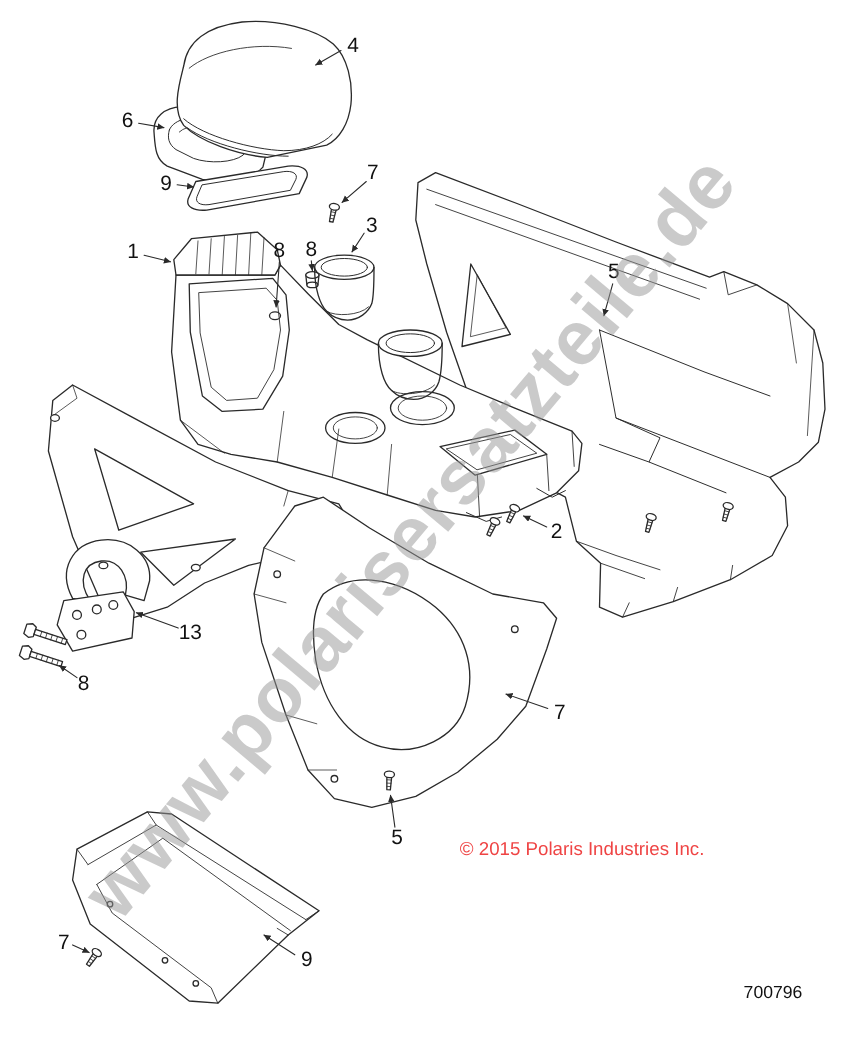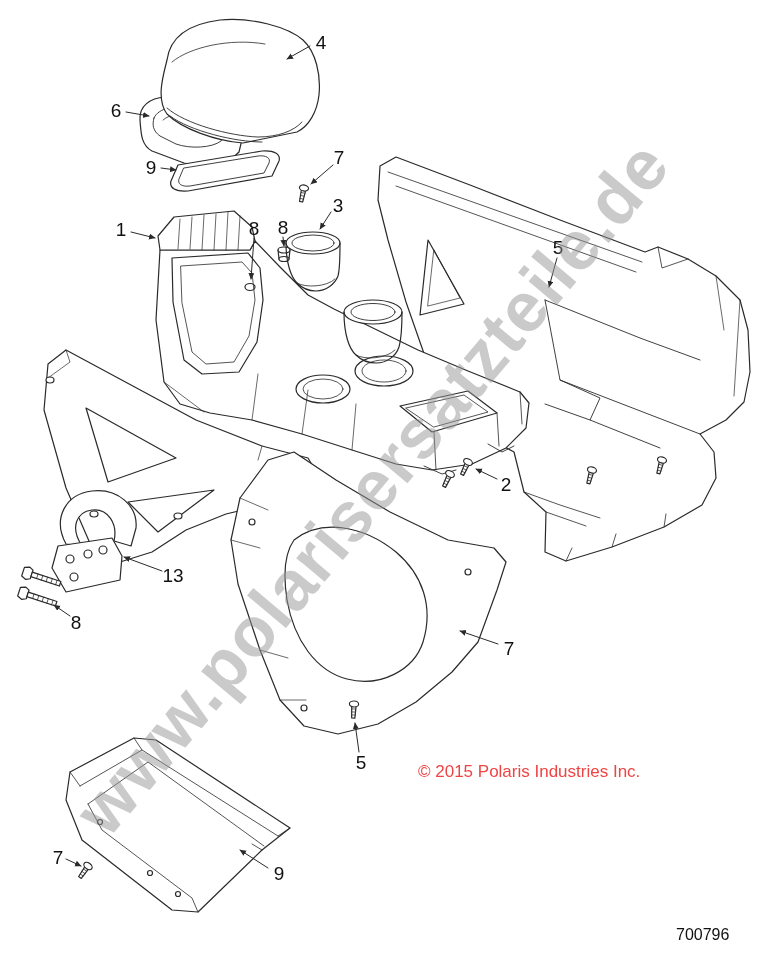--- a/index.html
+++ b/index.html
@@ -18,21 +18,21 @@
     font-size:70px; font-weight:bold; letter-spacing:1px;
     color:rgba(150,150,150,0.5); white-space:nowrap;
     pointer-events:none; z-index:5;
     font-family:"Liberation Sans", sans-serif;
   }
   .copyright {
     position:absolute; left:418px; top:762px;
     font-size:17px; color:#ef4444; z-index:6;text-align:right;
   }
   .fignum {
-    position:absolute; left:676px; top:926px;
+    position:absolute; left:676px; top:894px;
     font-size:16px; color:#111; z-index:6;
   }
   svg .leader path { marker-end:url(#arrow); }
 </style>
 </head>
 <body>
 
 <div class="page">
 
   <svg class="art" width="771" height="965" viewBox="0 0 771 965" stroke="#2a2a2a" fill="none" stroke-width="1.2" stroke-linejoin="round" stroke-linecap="round">

